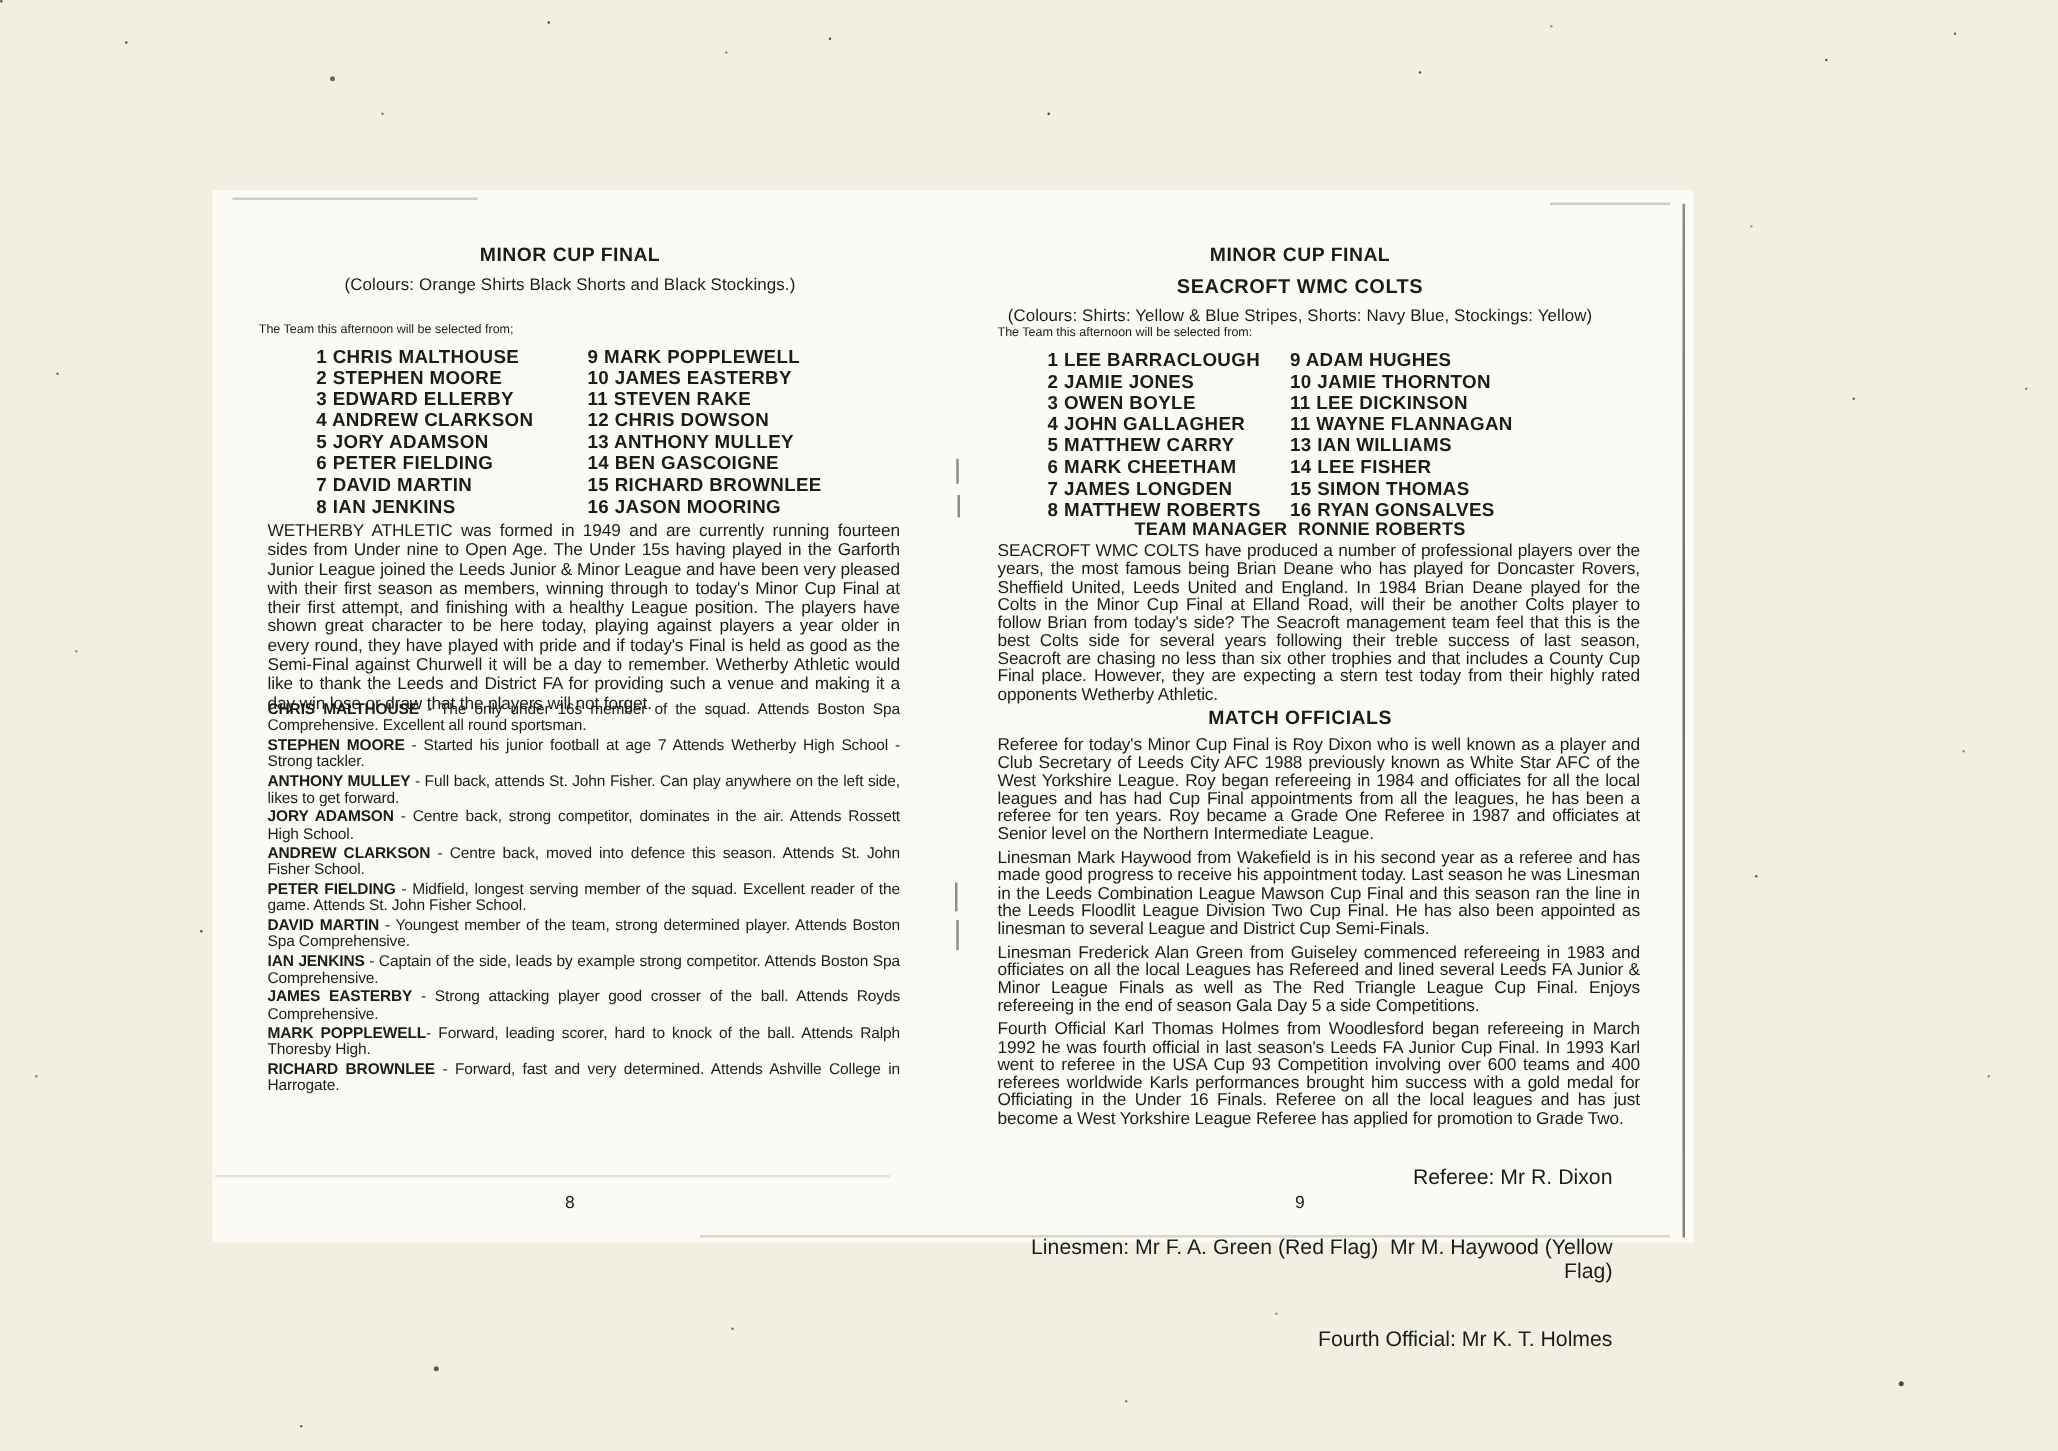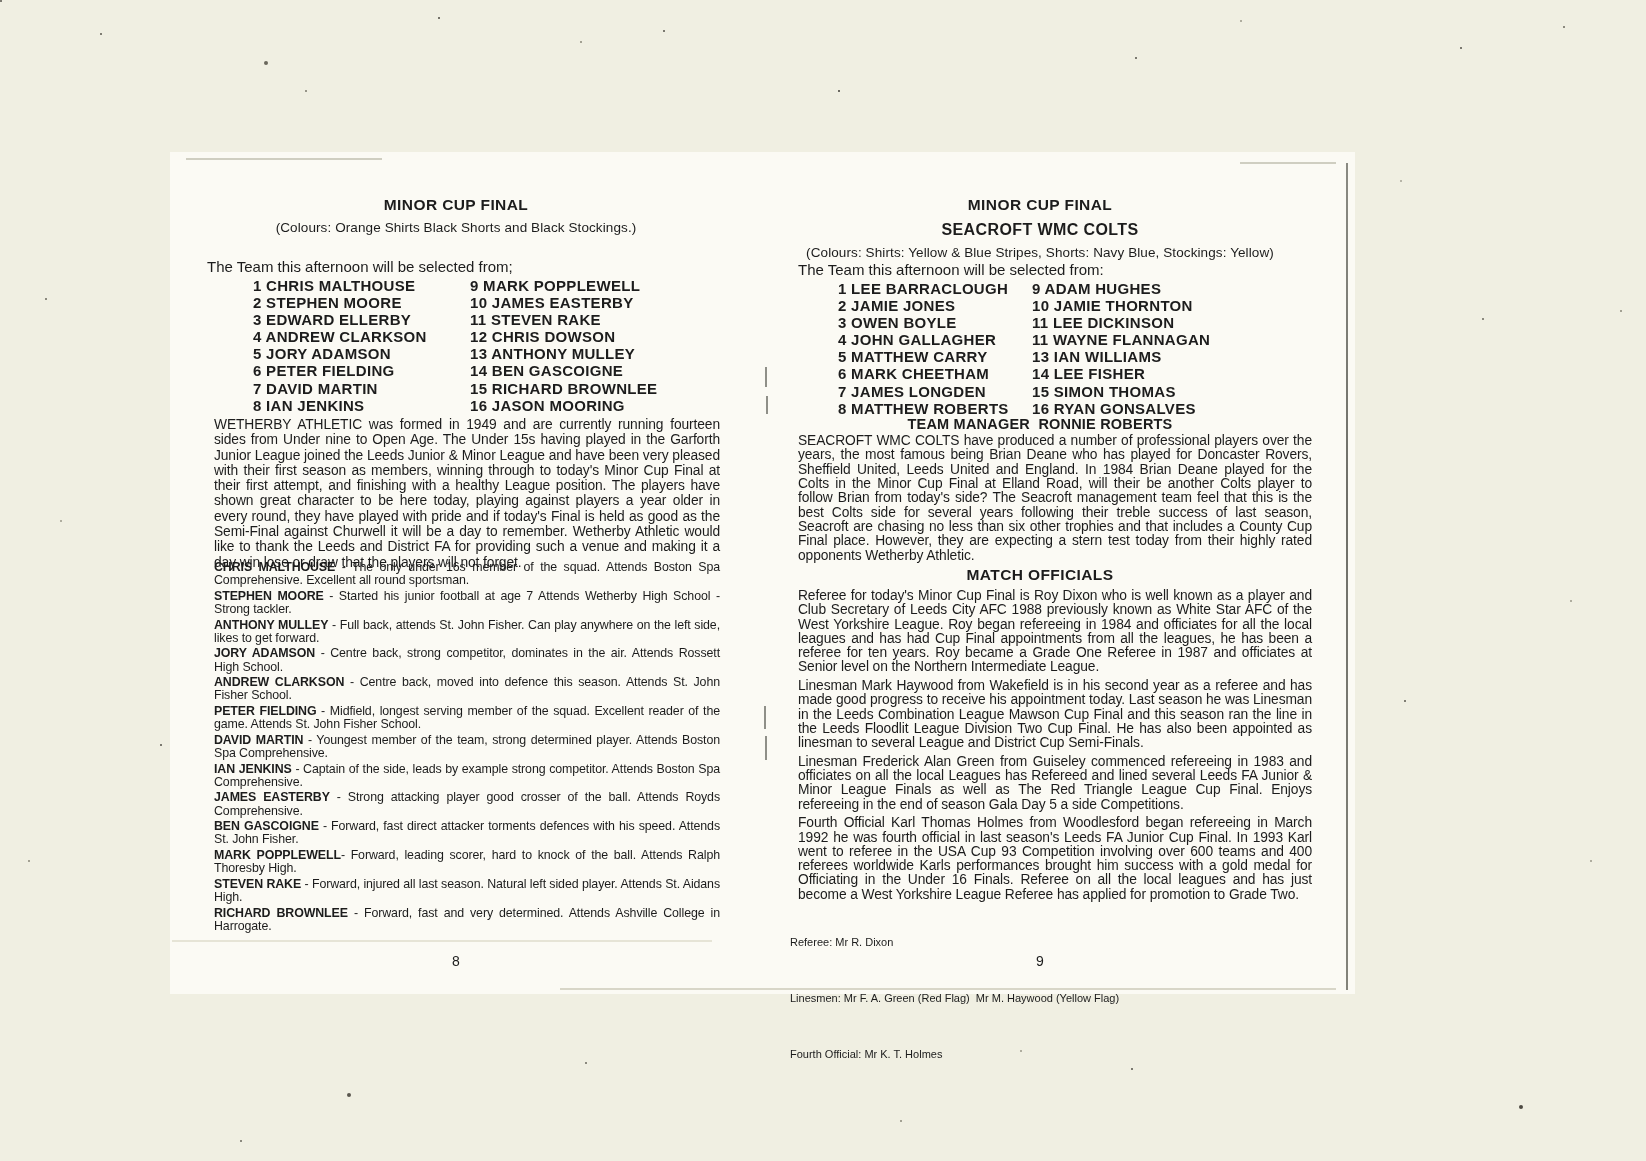--- a/index.html
+++ b/index.html
@@ -18,42 +18,42 @@
     position:absolute;left:1346px;top:163px;width:2px;height:827px;
     background:linear-gradient(180deg,#8a8a82,#6f6f68 40%,#83837a);
   }
   .fold-mark{position:absolute;width:2px;background:#8f8f88;}
 
   .col{position:absolute;}
   .hdr{text-align:center;}
   .h-title{font-size:15.5px;font-weight:bold;letter-spacing:.4px;}
   .h-team{font-size:16px;font-weight:bold;letter-spacing:.4px;margin-top:7px;}
   .h-colours{font-size:13.5px;margin-top:6px;letter-spacing:.1px;}
-  .sel-line{position:absolute;font-size:15px;}
+  .sel-line{position:absolute;font-size:10px;}
 
   .players{position:absolute;font-size:15px;font-weight:bold;letter-spacing:.3px;line-height:17.1px;}
   .pcol{position:absolute;top:0;white-space:nowrap;}
 
   .mgr{position:absolute;text-align:center;font-size:14.5px;font-weight:bold;letter-spacing:.2px;white-space:pre-wrap;}
 
   .para{
     position:absolute;text-align:justify;letter-spacing:-0.1px;
   }
   .intro-l{font-size:13.8px;line-height:15.3px;width:506px;}
   .intro-r{font-size:13.8px;line-height:14.35px;width:514px;}
 
   .bios{position:absolute;width:506px;}
   .bio{font-size:12.4px;line-height:13.2px;text-align:justify;margin-bottom:2.4px;letter-spacing:-0.1px;}
   .bio .bn{font-weight:bold;}
 
   .off-head{position:absolute;text-align:center;font-size:15.5px;font-weight:bold;letter-spacing:.4px;}
   .off-paras{position:absolute;width:514px;}
   .off-paras .op{font-size:13.8px;line-height:14.25px;text-align:justify;letter-spacing:-0.1px;margin-bottom:4.5px;}
 
-  .off-footer{position:absolute;text-align:left;font-size:11px;line-height:18.6px;white-space:pre-wrap;}
+  .off-footer{position:absolute;text-align:right;font-size:17px;line-height:18.6px;white-space:pre-wrap;}
 
   .pageno{position:absolute;text-align:center;font-size:14px;}
 
   
   .specks{position:absolute;left:0;top:0;width:2px;height:2px;border-radius:50%;
     background:#55524a;
     box-shadow:
       100px 33px 0 0 #5a574e, 265px 62px 0 1px #6a675c, 438px 17px 0 0 #4d4a42,
       580px 41px 0 0 #8a8779, 663px 30px 0 0 #55524a, 838px 90px 0 0 #3f3d36,
       1135px 57px 0 0 #55524a, 1240px 20px 0 0 #9a9789, 1460px 47px 0 0 #55524a,
@@ -120,23 +120,21 @@
   <div class="bios" style="left:214px;top:561px;">
     <div class="bio"><span class="bn">CHRIS MALTHOUSE</span><span> - The only under 16s member of the squad. Attends Boston Spa Comprehensive. Excellent all round sportsman.</span></div>
     <div class="bio"><span class="bn">STEPHEN MOORE</span><span> - Started his junior football at age 7 Attends Wetherby High School - Strong tackler.</span></div>
     <div class="bio"><span class="bn">ANTHONY MULLEY</span><span> - Full back, attends St. John Fisher. Can play anywhere on the left side, likes to get forward.</span></div>
     <div class="bio"><span class="bn">JORY ADAMSON</span><span> - Centre back, strong competitor, dominates in the air. Attends Rossett High School.</span></div>
     <div class="bio"><span class="bn">ANDREW CLARKSON</span><span> - Centre back, moved into defence this season. Attends St. John Fisher School.</span></div>
     <div class="bio"><span class="bn">PETER FIELDING</span><span> - Midfield, longest serving member of the squad. Excellent reader of the game. Attends St. John Fisher School.</span></div>
     <div class="bio"><span class="bn">DAVID MARTIN</span><span> - Youngest member of the team, strong determined player. Attends Boston Spa Comprehensive.</span></div>
     <div class="bio"><span class="bn">IAN JENKINS</span><span> - Captain of the side, leads by example strong competitor. Attends Boston Spa Comprehensive.</span></div>
     <div class="bio"><span class="bn">JAMES EASTERBY</span><span> - Strong attacking player good crosser of the ball. Attends Royds Comprehensive.</span></div>
-    <div class="bio"><span class="bn">BEN GASCOIGNE</span><span> - Forward, fast direct attacker torments defences with his speed. Attends St. John Fisher.</span></div>
     <div class="bio"><span class="bn">MARK POPPLEWELL</span><span>- Forward, leading scorer, hard to knock of the ball. Attends Ralph Thoresby High.</span></div>
-    <div class="bio"><span class="bn">STEVEN RAKE</span><span> - Forward, injured all last season. Natural left sided player. Attends St. Aidans High.</span></div>
     <div class="bio"><span class="bn">RICHARD BROWNLEE</span><span> - Forward, fast and very determined. Attends Ashville College in Harrogate.</span></div>
   </div>
 
   <div class="pageno" style="left:200px;top:953px;width:512px;">8</div>
 </div>
 
 <div>
 
   <div class="col hdr" style="left:790px;top:196px;width:500px;">
     <div class="h-title">MINOR CUP FINAL</div>

